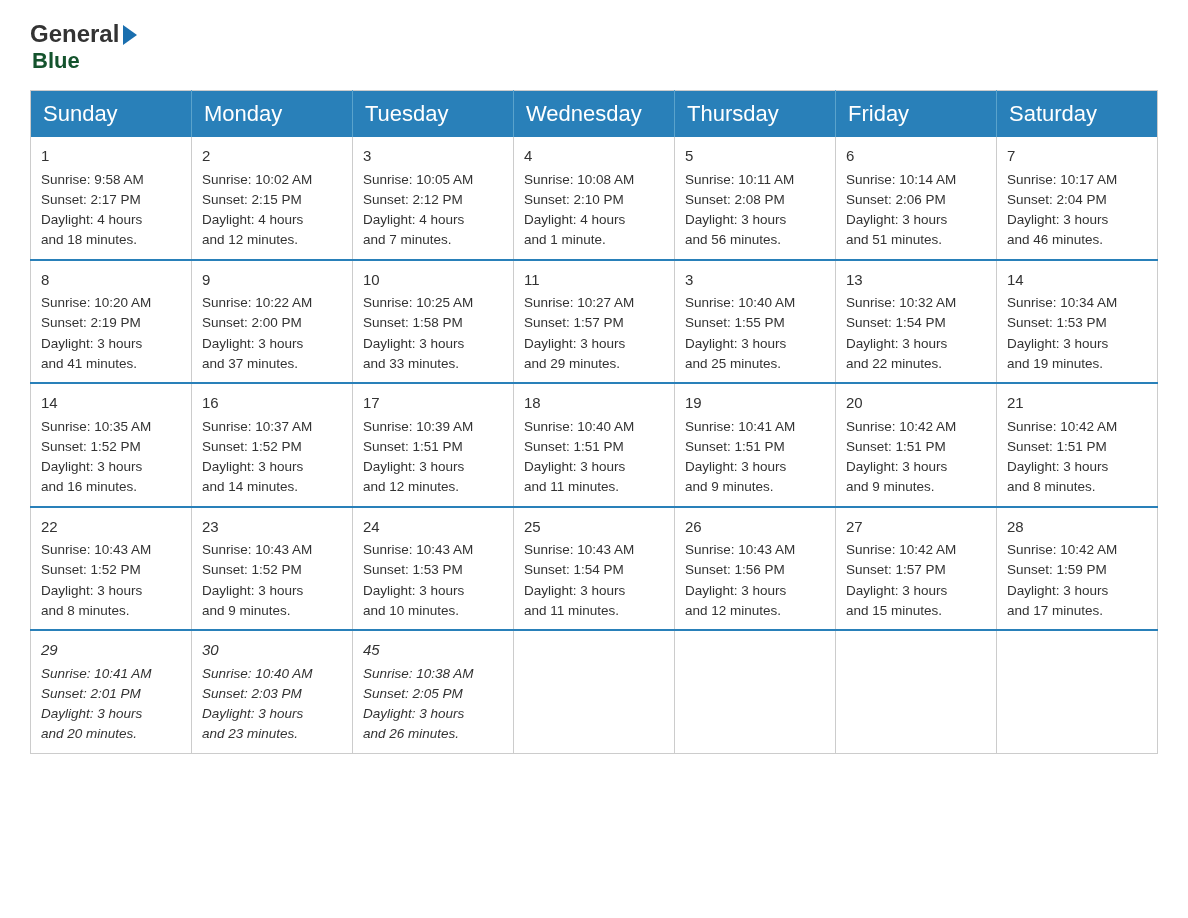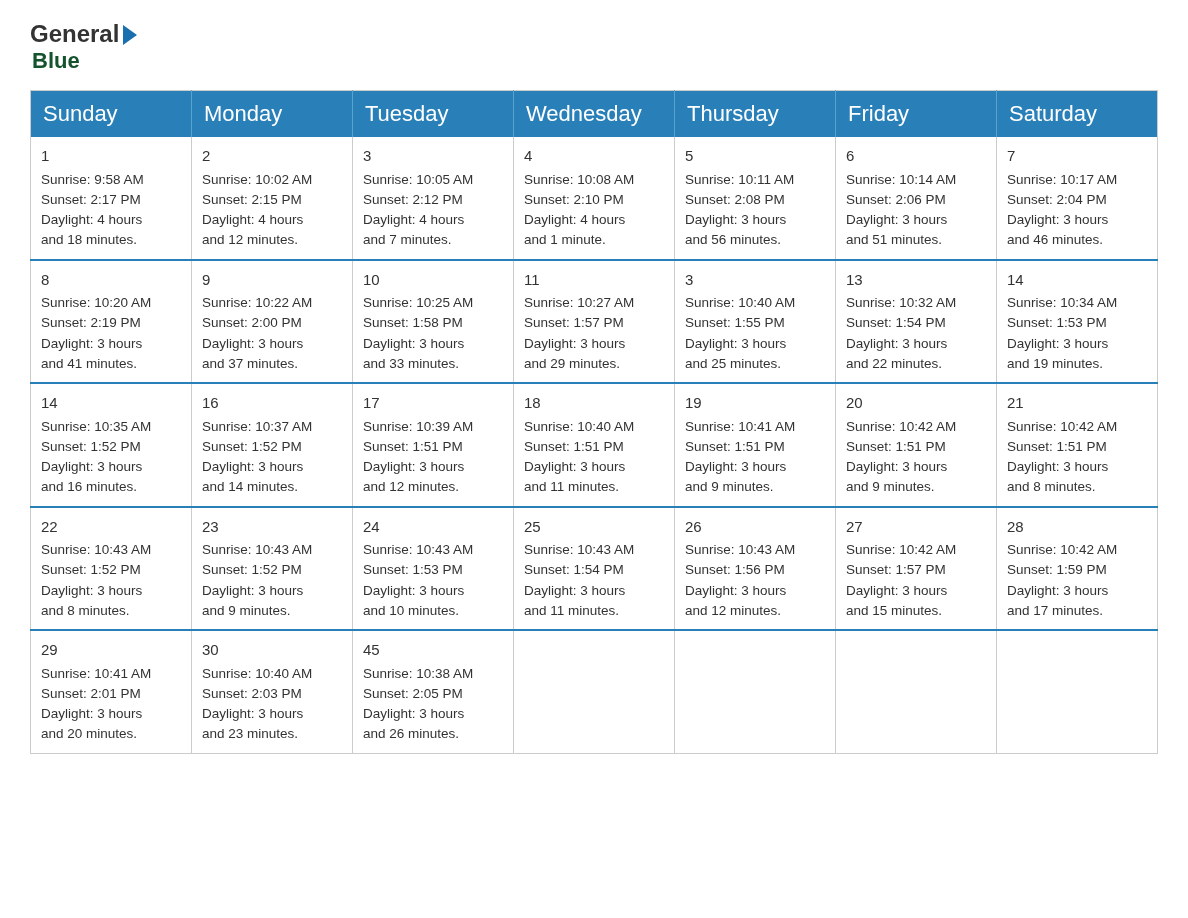--- a/index.html
+++ b/index.html
@@ -56,20 +56,21 @@
       min-height: 100px;
       font-size: 13.5px;
       color: #333;
       line-height: 1.5;
     }
     .calendar-table td:last-child {
       border-right: none;
     }
     .calendar-table tr:last-child td {
       border-bottom: none;
+      font-style: italic;
     }
     .day-number {
       font-size: 15px;
       font-weight: normal;
       display: block;
       margin-bottom: 2px;
     }
     .empty-cell {
       background: #fff;
     }

